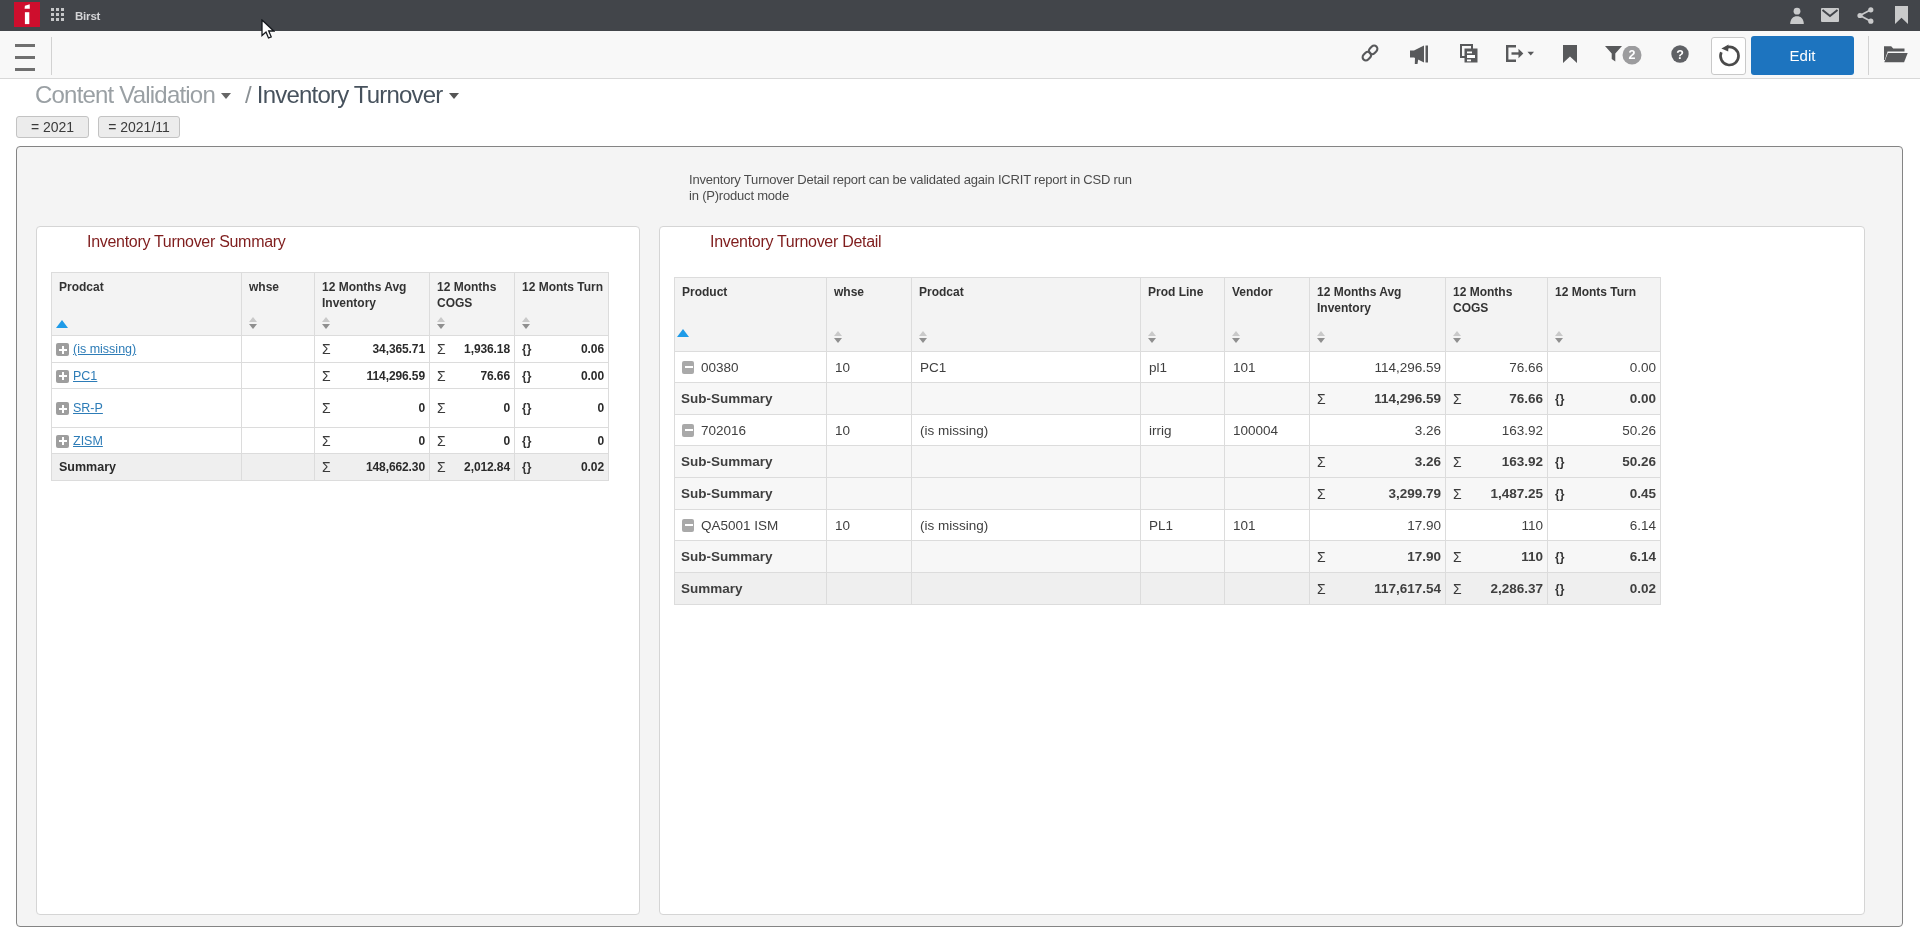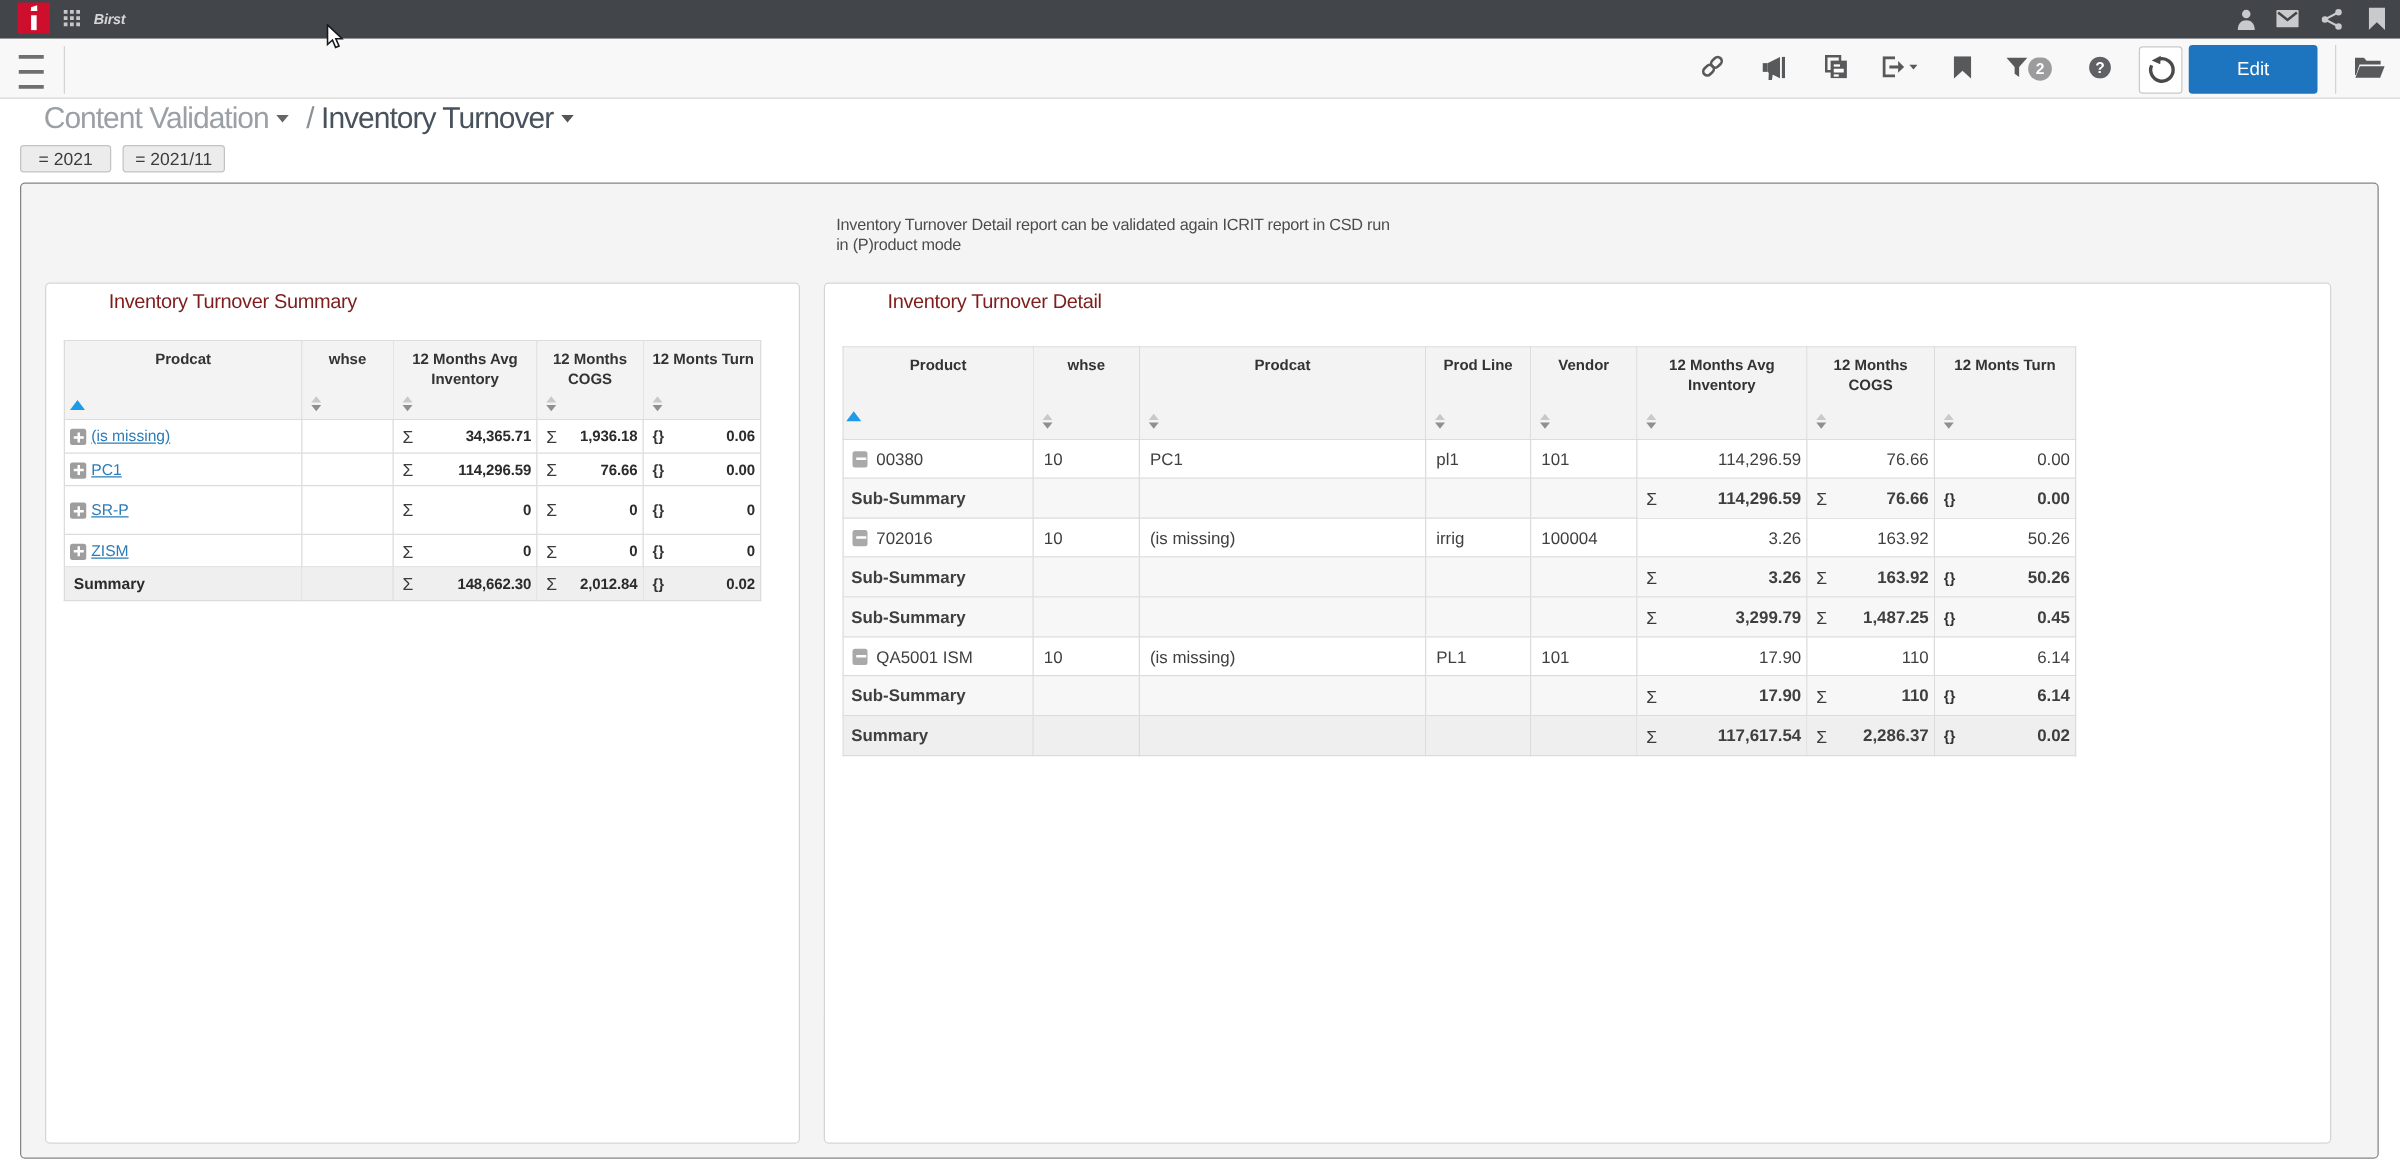--- a/index.html
+++ b/index.html
@@ -3,21 +3,21 @@
 <meta charset="utf-8">
 <style>
 * { margin:0; padding:0; box-sizing:border-box; }
 html,body { width:1920px; height:937px; background:#fff; font-family:"Liberation Sans", sans-serif; overflow:hidden; position:relative; }
 
 
 #topbar { position:absolute; left:0; top:0; width:1920px; height:31px; background:#42454a; }
 #logo { position:absolute; left:14px; top:2px; width:26px; height:25px; background:#ce0e2d; }
 #grid9 { position:absolute; left:51px; top:8px; width:14px; height:14px; }
 #grid9 div { position:absolute; width:3px; height:3px; background:#c6c7c9; }
-#birst { position:absolute; left:75px; top:10px; color:#d4d5d7; font-size:11.5px; font-weight:bold; letter-spacing:-0.2px;font-style:italic; }
+#birst { position:absolute; left:75px; top:10px; color:#d4d5d7; font-size:11.5px; font-weight:bold; letter-spacing:-0.2px; }
 
 
 #toolbar { position:absolute; left:0; top:31px; width:1920px; height:48px; background:#f8f8f8; border-bottom:1px solid #d8d8d8; }
 #burger div { position:absolute; left:15px; width:20px; height:3px; background:#6f6f6f; }
 #tb-div1 { position:absolute; left:51px; top:6px; width:1px; height:38px; background:#d2d2d2; }
 #tb-div2 { position:absolute; left:1868px; top:5px; width:1px; height:39px; background:#d2d2d2; }
 #refreshbtn { position:absolute; left:1711px; top:6px; width:35px; height:38px; background:#fff; border:1px solid #c9c9c9; border-radius:3px; }
 #editbtn { position:absolute; left:1751px; top:5px; width:103px; height:39px; background:#1d74bf; border-radius:3px; color:#fff; font-size:15px; text-align:center; line-height:39px; }
 
 
@@ -32,21 +32,21 @@
 
 #panel { position:absolute; left:16px; top:146px; width:1887px; height:781px; background:#f4f4f4; border:1px solid #848484; border-radius:4px; }
 .note { position:absolute; font-size:13px; color:#4c4c4c; line-height:15.5px; letter-spacing:-0.2px; }
 .card { position:absolute; background:#fff; border:1px solid #d5d5d5; border-radius:4px; }
 .ctitle { position:absolute; left:14px; top:6px; font-size:16px; letter-spacing:-0.3px; color:#7f1d1d;margin-left:36px; }
 
 
 table { border-collapse:collapse; table-layout:fixed; position:absolute; }
 td, th { border:1px solid #dcdcdc; overflow:hidden; white-space:nowrap; vertical-align:middle; padding:0; }
 th { background:#f3f3f3; font-size:12px; color:#333; text-align:left; vertical-align:top; position:relative; font-weight:bold; }
-th .ht { padding:6px 7px 0 7px; line-height:16px; white-space:normal;text-align:center; }
+th .ht { padding:6px 7px 0 7px; line-height:16px; white-space:normal; }
 .sort-asc { position:absolute; left:4px; bottom:7px; width:0; height:0; border-left:6px solid transparent; border-right:6px solid transparent; border-bottom:8px solid #1e9be8; }
 .sorter { position:absolute; left:7px; bottom:6px; }
 .sorter .u { width:0; height:0; border-left:4.5px solid transparent; border-right:4.5px solid transparent; border-bottom:5px solid #c9c9c9; margin-bottom:2px; }
 .sorter .d { width:0; height:0; border-left:4.5px solid transparent; border-right:4.5px solid transparent; border-top:5px solid #8f8f8f; }
 .num { position:relative; text-align:right; }
 .num .v { padding-right:4px; }
 .sig { position:absolute; left:7px; top:50%; transform:translateY(-50%); font-weight:normal; font-size:14px; color:#3a3a3a; }
 .br { position:absolute; left:7px; top:50%; transform:translateY(-50%); font-weight:bold; font-size:12px; color:#333; }
 .plusic { display:inline-block; width:13px; height:13px; background:#9e9e9e; border-radius:2px; position:relative; vertical-align:-3px; margin-right:4px; }
 .plusic::before, .minusic::before { content:""; position:absolute; left:2.5px; top:5.5px; width:8px; height:2px; background:#fff; }
@@ -173,21 +173,21 @@
     <polygon points="1.3,17.2 4.9,7.9 24.7,7.9 21.1,17.2"></polygon>
   </svg>
 </div>
 
 <div id="crumbs">Content Validation<span class="caretdn" style="border-top-color:#666"></span><span class="slash">/</span><span class="dark">Inventory Turnover</span><span class="caretdn"></span></div>
 
 <div class="chip" style="left:16px;width:73px;">= 2021</div>
 <div class="chip" style="left:98px;width:82px;">= 2021/11</div>
 
 <div id="panel">
-  <div class="note" style="left:652px;top:25px;">Inventory Turnover Detail report can be validated again ICRIT report in CSD run<br>in (P)roduct mode</div>
+  <div class="note" style="left:672px;top:25px;">Inventory Turnover Detail report can be validated again ICRIT report in CSD run<br>in (P)roduct mode</div>
 
   <div class="card" style="left:19px;top:79px;width:604px;height:689px;">
     <div class="ctitle">Inventory Turnover Summary</div>
     <table id="t1" style="left:14px;top:45px;width:557px;">
       <colgroup>
           <col style="width:190px">
           <col style="width:73px">
           <col style="width:115px">
           <col style="width:85px">
           <col style="width:94px">

